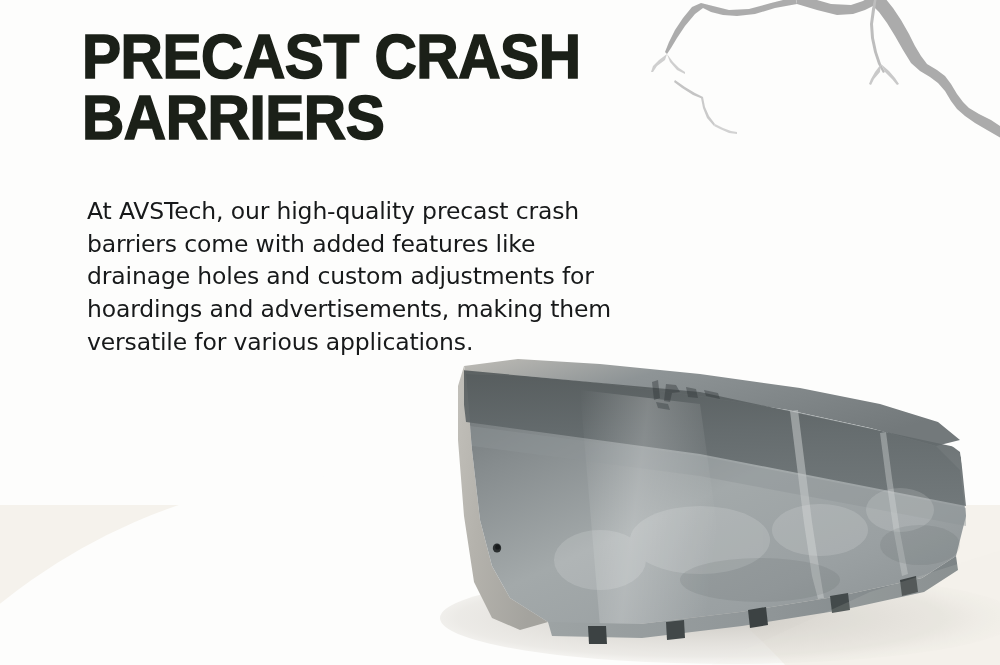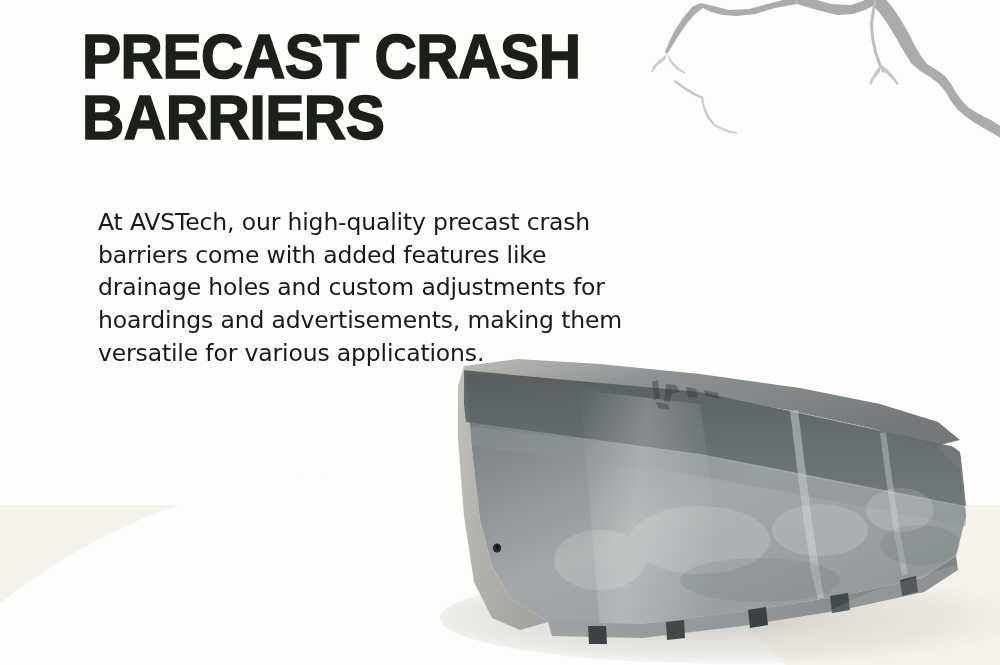--- a/index.html
+++ b/index.html
@@ -71,21 +71,21 @@
     transform-origin: left top;
     -webkit-text-stroke: 1.6px #1B2018;
   }
   .headline .hl-line { display: block; white-space: nowrap; }
 
   .body-copy {
     position: absolute;
     left: 82px;
     top: 190px;
     width: 552px;
-    margin: 16px;
+    margin: 5px;
     color: #17191A;
     font-family: "DejaVu Sans", "Liberation Sans", sans-serif;
     font-size: 23.5px;
     line-height: 1.39;
     letter-spacing: -0.15px;
     font-weight: 400;
   }
 
   
   .barrier-stage {

